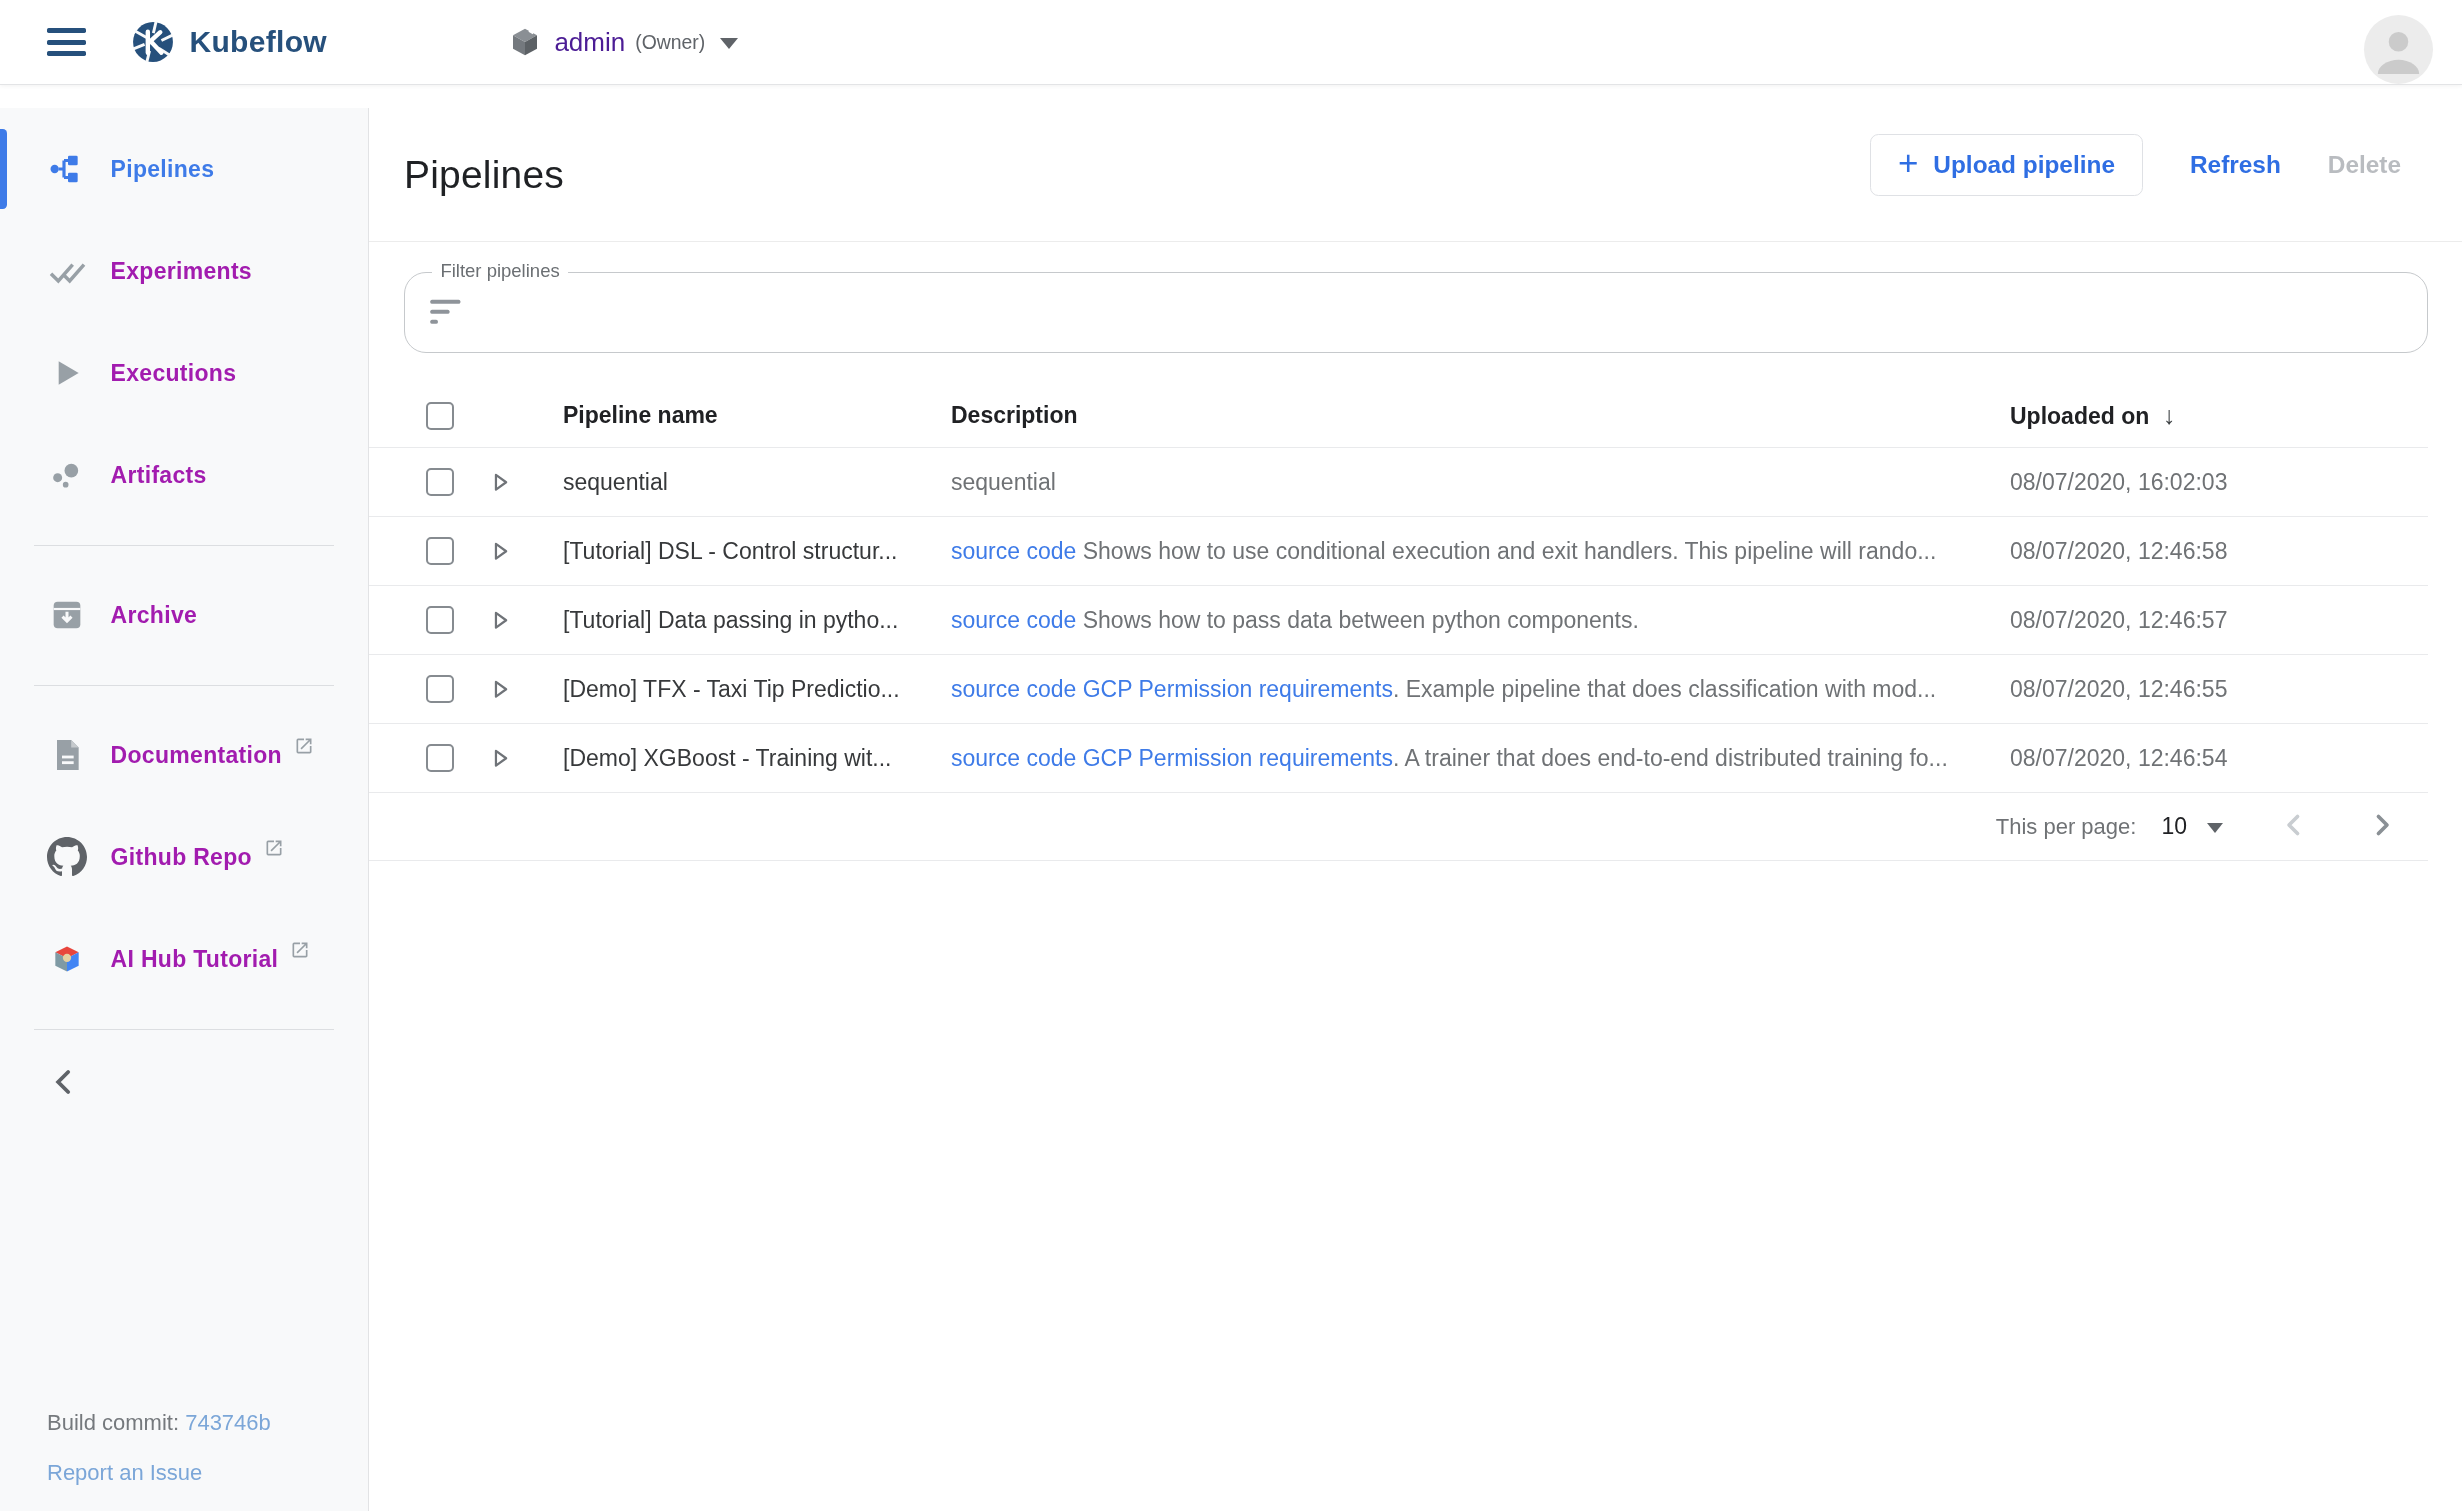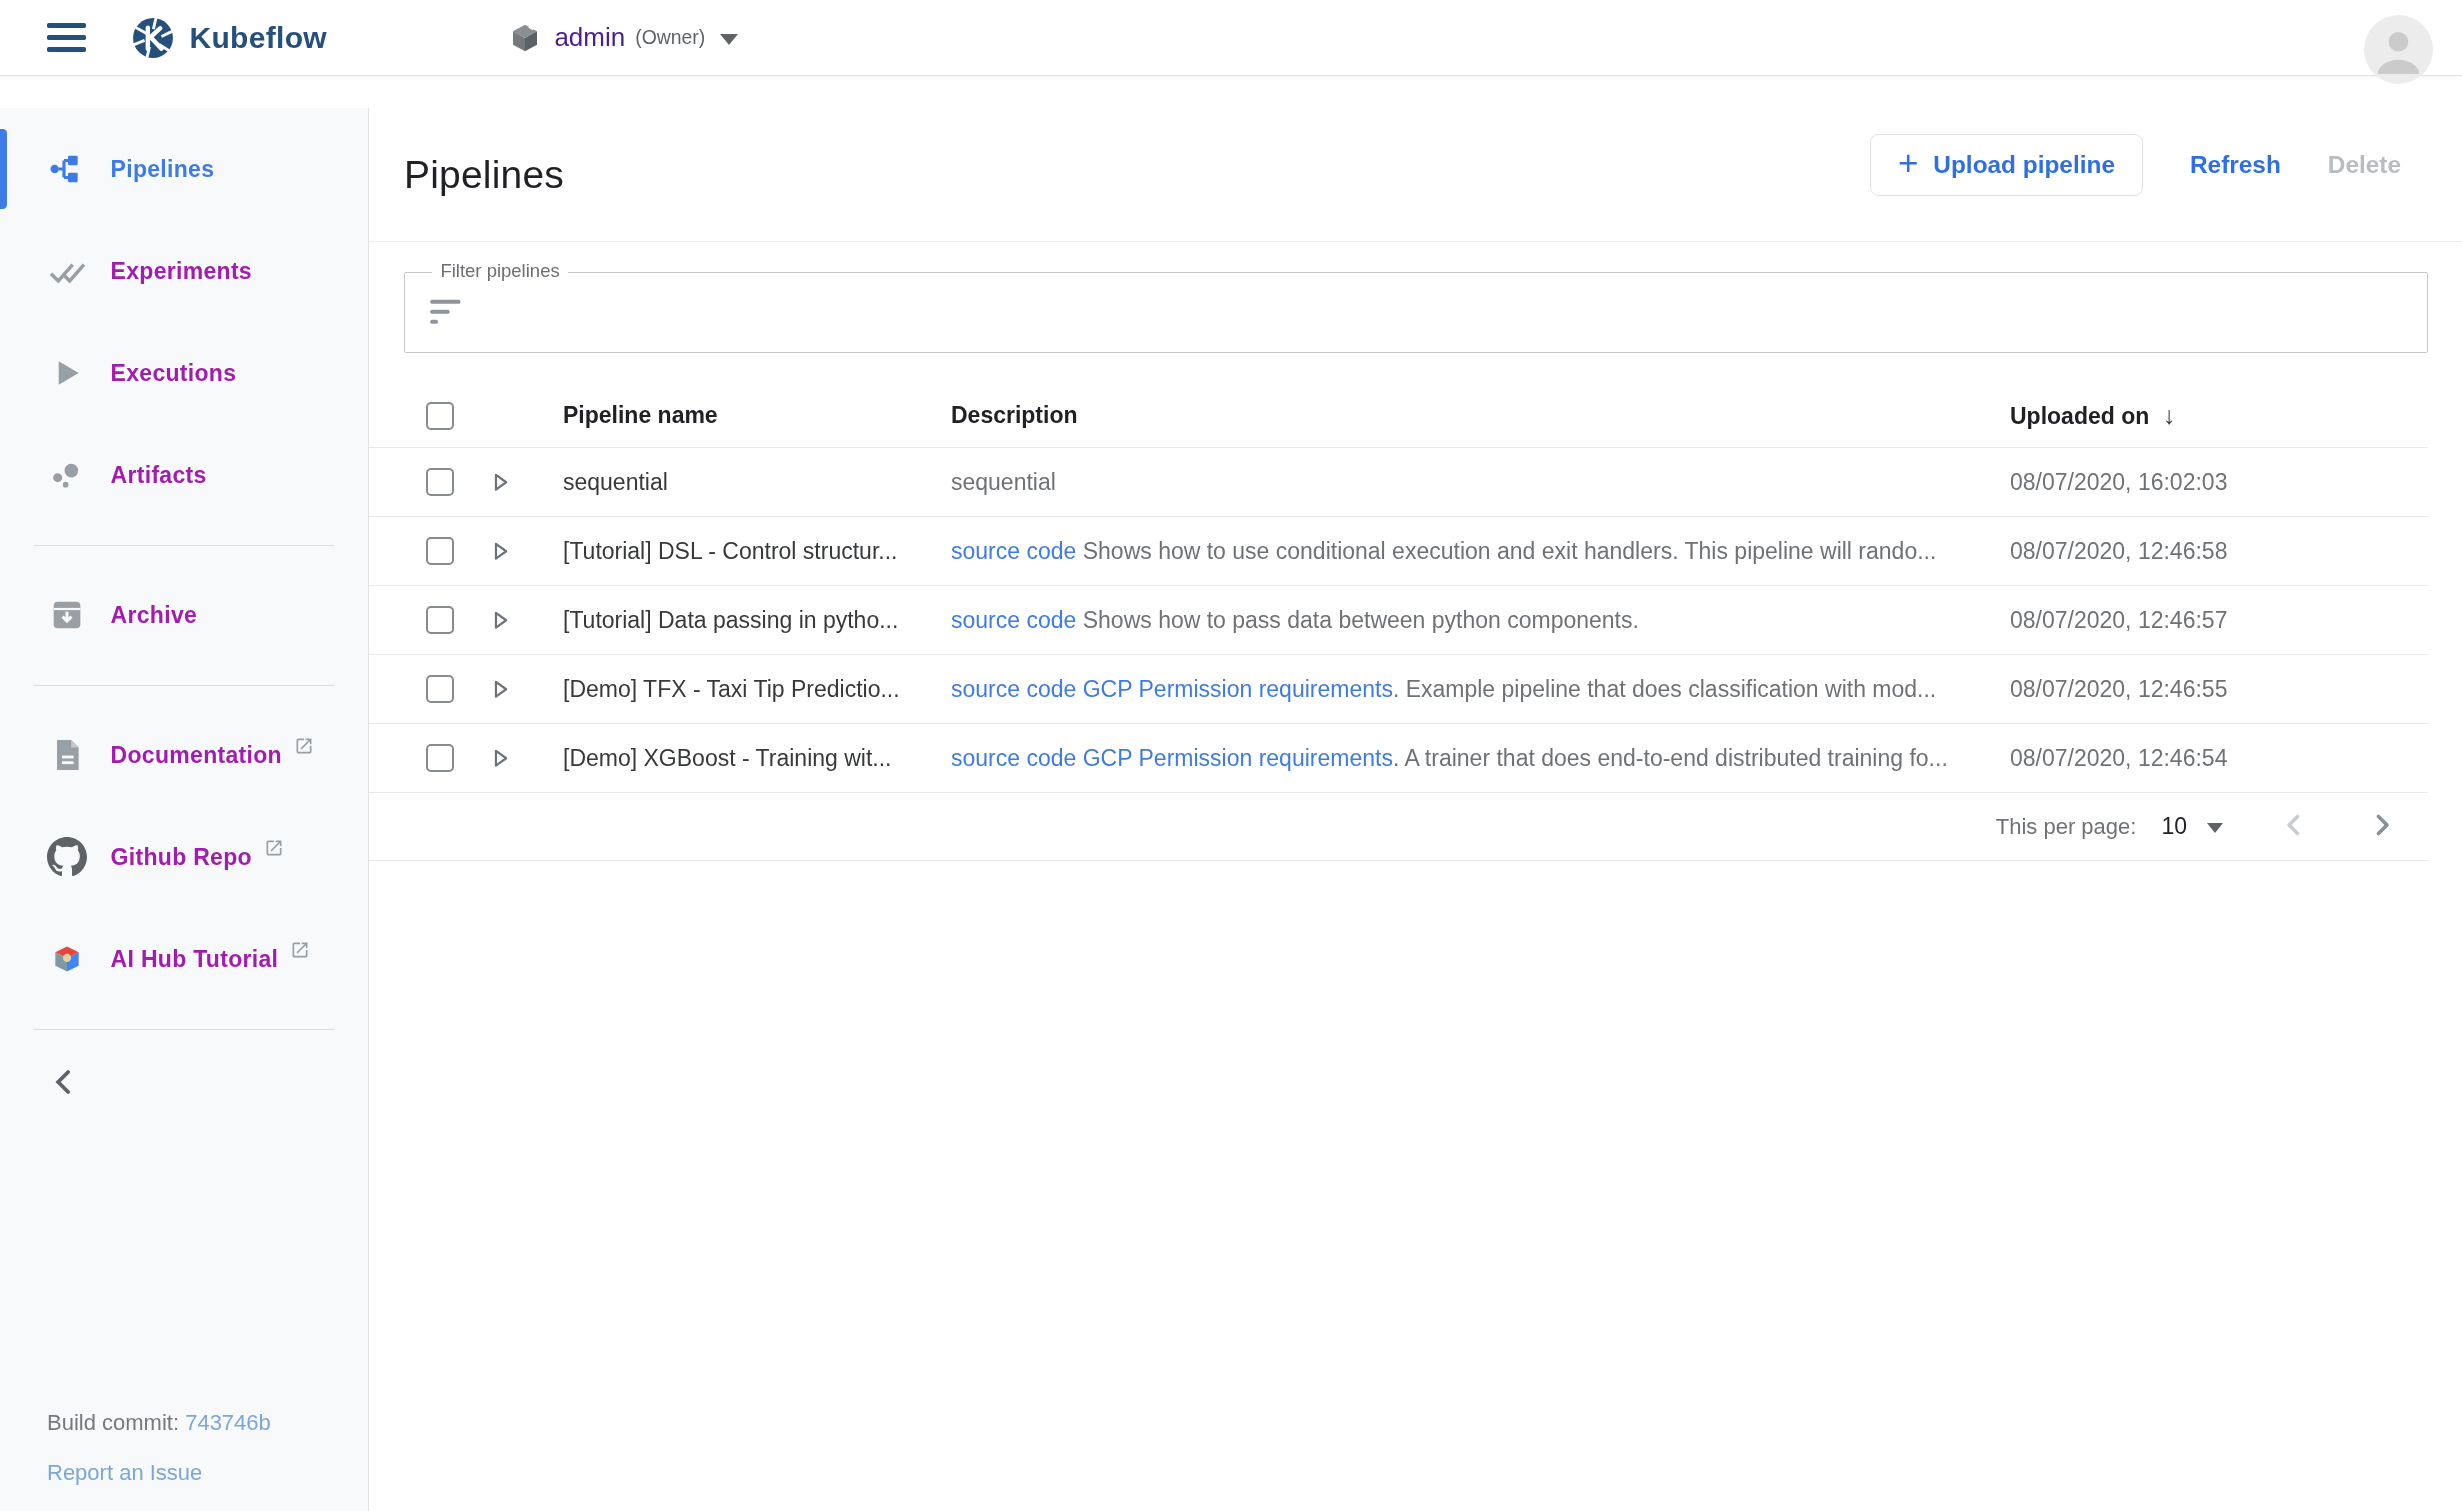--- a/index.html
+++ b/index.html
@@ -1,20 +1,20 @@
 <!DOCTYPE html>
 <html style="font-size:13.5px"><head>
 <meta charset="utf-8">
 <style>
   * { margin:0; padding:0; box-sizing:border-box; }
   html,body { width:2462px; height:1512px; overflow:hidden; background:#fff;
     font-family:"Liberation Sans", sans-serif; }
 
   
-  .topbar { position:absolute; top:0; left:0; width:2462px; height:76px; background:#fff;
+  .topbar { position:absolute; top:0; left:0; width:2462px; height:85px; background:#fff;
     border-bottom:0.8px solid #e3e4e6; box-shadow:0 1.7px 4.2px rgba(0,0,0,.05);
     display:flex; align-items:center; z-index:5; }
   .hamburger { margin-left:47px; width:39px; cursor:pointer; }
   .hamburger div { height:5px; background:#26507c; border-radius:1.7px; margin:6.7px 0; }
   .brand { display:flex; align-items:center; margin-left:44px; }
   .brand svg { width:46px; height:46px; }
   .brand-name { margin-left:13.5px; font-size:30px; font-weight:700; color:#26507c; letter-spacing:0.3px; }
   .nsbox { display:flex; align-items:center; margin-left:182px; cursor:pointer; }
   .nsbox svg { width:32px; height:32px; }
   .ns-value { margin-left:13.5px; font-size:26px; color:#4c1d95; }
@@ -52,21 +52,21 @@
   .btn-outline { display:flex; align-items:center; border:1.7px solid #dfe1e5; border-radius:8.4px;
     height:62px; padding:0 27px; color:#2f6ee3; font-size:24.4px; font-weight:700; background:#fff;
     cursor:pointer; transform:translateY(-10px); }
   .plus { font-size:35px; font-weight:400; margin-right:15px; margin-top:-3.4px; }
   .btn-text { font-size:24.4px; font-weight:700; color:#2f6ee3; margin-left:47px; cursor:pointer;
     transform:translateY(-10px); background:none; border:none; }
   .btn-text.disabled { color:#b9bcc0; cursor:default; }
 
   
   .filter-box { position:relative; margin:30px 34px 0 35px; height:81px;
-    border:1.7px solid #c6c9cc; border-radius:2px; background:#fff; cursor:text; }
+    border:1.7px solid #c6c9cc; border-radius:22px; background:#fff; cursor:text; }
   .filter-label { position:absolute; top:-12.6px; left:27px; background:#fff; padding:0 8.4px;
     font-size:18.5px; color:#6b6f73; }
   .filter-icon { position:absolute; left:25px; top:25px; }
 
   
   .table { margin:31px 34px 0 0; }
   .trow { display:flex; align-items:center; height:69px; border-bottom:0.8px solid #e9eaec; }
   .thead { height:64px; }
   .c-check { width:29px; margin-left:57px; flex:none; }
   .checkbox { width:28px; height:28px; border:2.5px solid #868b90; border-radius:5px; background:#fff; cursor:pointer; }

